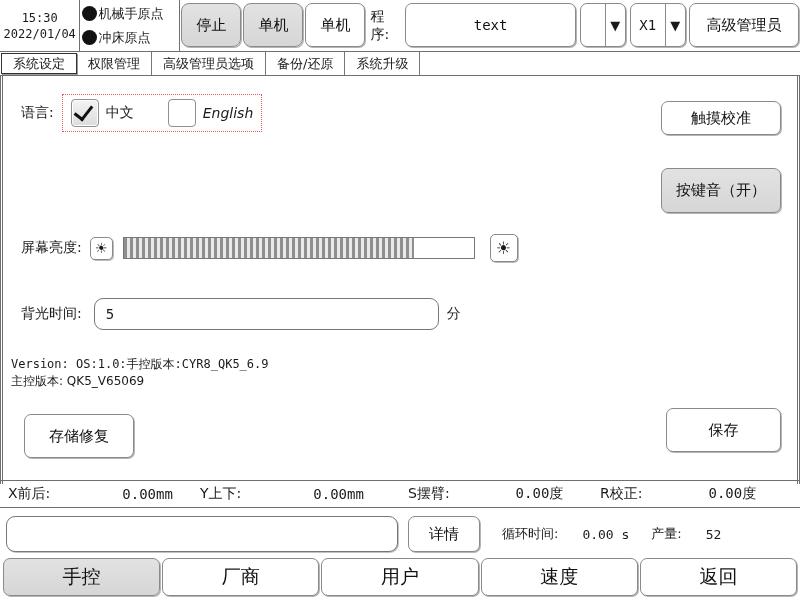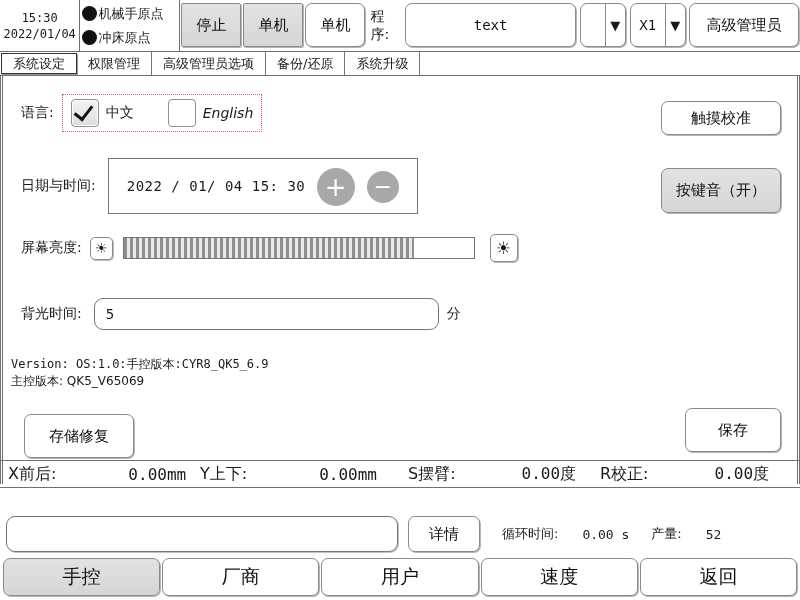--- a/index.html
+++ b/index.html
@@ -17,21 +17,21 @@
     border: 1px solid #8a8a8a;
     border-radius: 7px;
     background: #ffffff;
     display: flex; align-items: center; justify-content: center;
     font-size: 15px; color: #111;
     box-shadow: 1px 1px 0 rgba(120,120,120,.55);
   }
   .btn.gray {
     background: linear-gradient(180deg,#e2e2e2 0%,#d6d6d6 100%);
   }
-  .btn.sq { border-radius: 2px; }
+  .btn.sq { border-radius: 8px; }
 
   
   #header {
     position:absolute; left:0; top:0; width:800px; height:52px;
     border-bottom:1px solid #6f6f6f;
     display:flex; align-items:stretch;
   }
   #clock {
     width:92px; display:flex; flex-direction:column;
     align-items:center; justify-content:center;
@@ -177,27 +177,27 @@
     font-family:"DejaVu Sans Mono","Liberation Mono",monospace;
   }
   #version .l2 { font-family:"DejaVu Sans","Liberation Sans",sans-serif; font-size:12px; }
 
   
   #touch-cal { position:absolute; right:16px; top:25px; width:120px; height:34px; }
   #key-sound { position:absolute; right:16px; top:92px; width:120px; height:45px; }
 
   
   #storage-fix { position:absolute; left:21px; top:338px; width:110px; height:44px; }
-  #save-btn    { position:absolute; right:16px; top:332px; width:96px; height:44px; }
+  #save-btn    { position:absolute; right:16px; top:332px; width:115px; height:44px; }
 
   
   #status {
-    position:absolute; left:0; top:460px; width:800px; height:28px;
+    position:absolute; left:0; top:480px; width:800px; height:28px;
     border-top:1px solid #6f6f6f; border-bottom:1px solid #6f6f6f;
-    display:flex; align-items:center; font-size:16px;
+    display:flex; align-items:center; font-size:14px;
   }
   .st-cell { display:flex; align-items:center; }
   .st-name { white-space:nowrap; }
   .st-val { font-family:"DejaVu Sans Mono","Liberation Mono",monospace; }
 
   
   #inforow {
     position:absolute; left:0; top:512px; width:800px; height:44px;
     display:flex; align-items:center; padding:0 6px;
   }
@@ -281,28 +281,20 @@
             </span>
           <span class="chk-label">中文</span>
         </label>
         <label class="chk-wrap">
           <span class="chk empty"></span>
           <span class="chk-label">English</span>
         </label>
       </div>
     </div>
 
-    <div class="row" id="dt-row">
-      <span class="lbl">日期与时间:</span>
-      <div id="dt-box">
-        <span id="dt-val">2022 / 01/ 04 15: 30</span>
-        <span class="circ" id="dt-plus">+</span>
-        <span class="circ" id="dt-minus">−</span>
-      </div>
-    </div>
 
     <div class="row" id="br-row">
       <span class="lbl">屏幕亮度:</span>
       <span class="sun-btn" id="sun-small">☀</span>
       <div id="br-track">
         <div id="br-fill" style="width: 83%;"></div>
       </div>
       <span class="sun-btn" id="sun-big">☀</span>
     </div>
 

